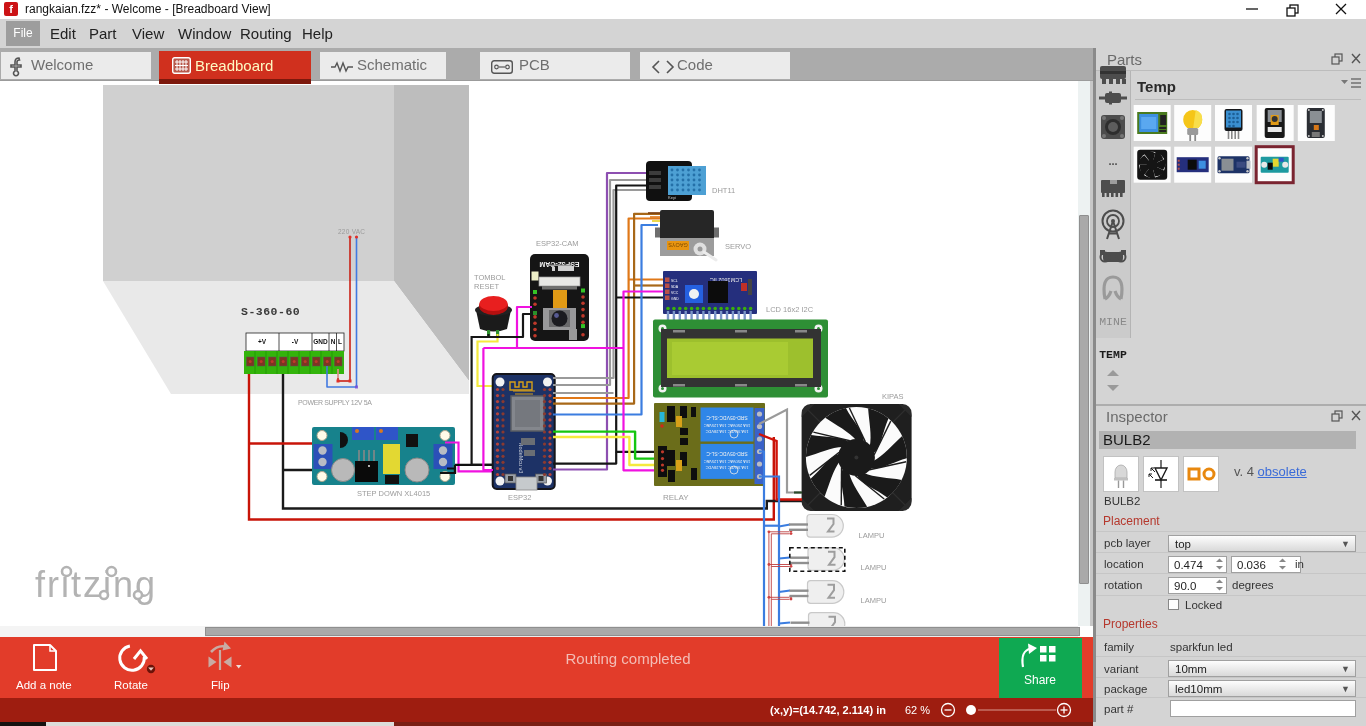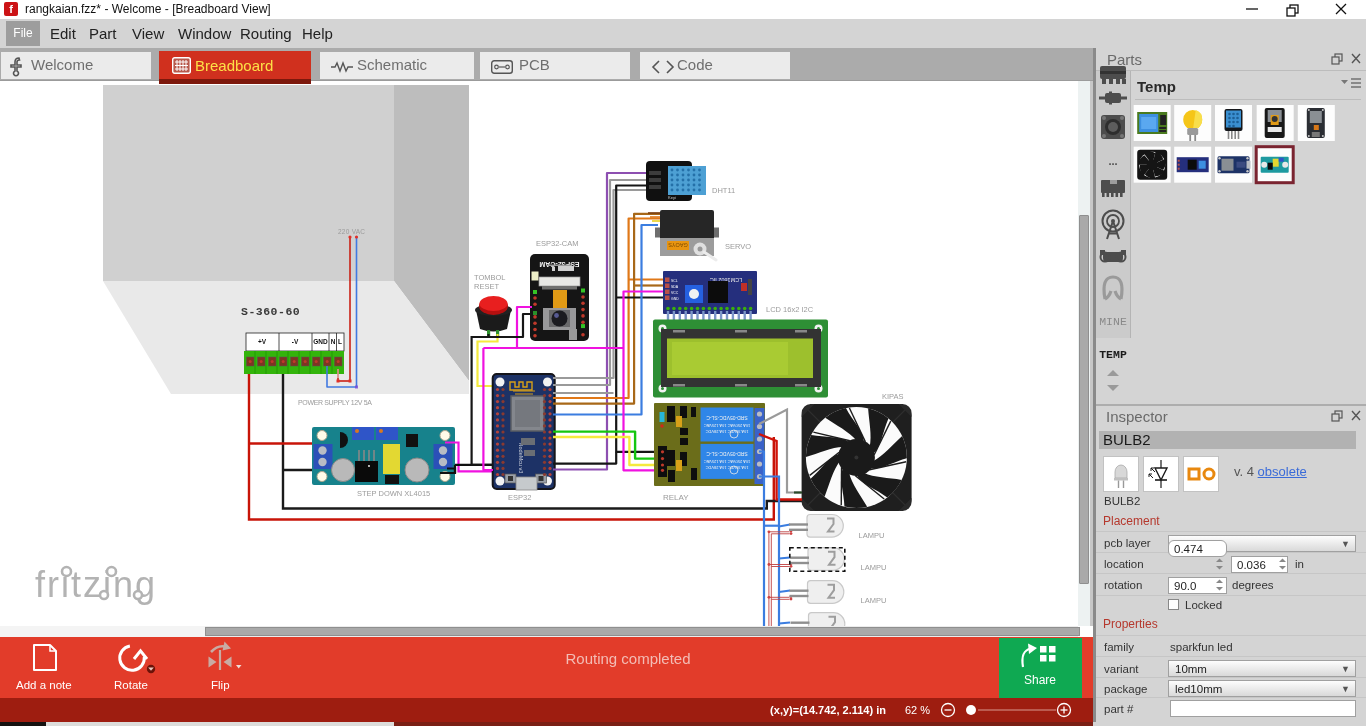--- a/index.html
+++ b/index.html
@@ -76,24 +76,24 @@
     <g stroke="#fff" stroke-width="1">
         <line x1="3" y1="5" x2="16" y2="5"></line>
         <line x1="3" y1="8.5" x2="16" y2="8.5"></line>
         <line x1="3" y1="12" x2="16" y2="12"></line>
         <line x1="5" y1="3" x2="5" y2="14"></line>
         <line x1="8" y1="3" x2="8" y2="14"></line>
         <line x1="11" y1="3" x2="11" y2="14"></line>
         <line x1="14" y1="3" x2="14" y2="14"></line>
       </g>
   </svg>
-  <div class="tlabel abs" style="left:36px;top:6px;color:#fde047;font-size:15px;">Breadboard</div>
+  <div class="tlabel abs" style="left:36px;top:6px;color:#fef9c3;font-size:15px;">Breadboard</div>
 </div>
 <div id="tab-bb-strip" class="abs"></div>
-<div class="tab abs" style="left:320px;width:154px;">
+<div class="tab abs" style="left:320px;width:126px;">
   <svg class="abs" style="left:11px;top:9px" width="24" height="12" viewBox="0 0 24 12">
     <path d="M0 6 h4 l2 -4 l3 8 l3 -8 l3 8 l2 -4 h5" fill="none" stroke="#555" stroke-width="1.4"></path>
   </svg>
   <div class="tlabel" style="left:37px;">Schematic</div>
 </div>
 <div class="tab abs" style="left:480px;width:150px;">
   <svg class="abs" style="left:11px;top:8px" width="22" height="14" viewBox="0 0 22 14">
     <rect x="0.7" y="0.7" width="20.6" height="12.6" rx="2.5" fill="none" stroke="#555" stroke-width="1.4"></rect>
     <circle cx="5.5" cy="7" r="1.8" fill="none" stroke="#555" stroke-width="1.2"></circle>
     <circle cx="16.5" cy="7" r="1.8" fill="none" stroke="#555" stroke-width="1.2"></circle>
@@ -887,26 +887,26 @@
  </g>
 </svg>
 <div class="abs" style="left:1234px;top:464px;font-size:13px;color:#555;">v. 4 <span style="color:#3a6bd8;text-decoration:underline;">obsolete</span></div>
 <div class="abs" style="left:1104px;top:495px;font-size:11.5px;color:#333;">BULB2</div>
 <div class="abs redlbl" style="left:1103px;top:514px;">Placement</div>
 <div class="abs sepline" style="left:1096px;top:531px;width:270px;"></div>
 <div class="abs row-lbl" style="left:1104px;top:537px;">pcb layer</div>
 <div class="abs ddown" style="left:1168px;top:535px;width:188px;height:17px;line-height:16px;padding-left:6px;">top<span style="position:absolute;right:5px;top:0px;color:#555;font-size:9px;">▼</span></div>
 <div class="abs sepline" style="left:1096px;top:552px;width:270px;"></div>
 <div class="abs row-lbl" style="left:1104px;top:558px;">location</div>
-<div class="abs spin" style="left:1168px;top:540px;width:59px;height:17px;line-height:16px;padding-left:5px;border-radius:6px;">0.474</div>
+<div class="abs spin" style="left:1168px;top:556px;width:59px;height:17px;line-height:16px;padding-left:5px;">0.474</div>
 <svg class="abs" style="left:1213px;top:557px" width="13" height="15">
     <path d="M3 5 L6.5 1.5 L10 5 Z" fill="#888"></path>
     <path d="M3 9 L6.5 12.5 L10 9 Z" fill="#888"></path>
   </svg>
-<div class="abs spin" style="left:1231px;top:556px;width:57px;height:17px;line-height:16px;padding-left:5px;">0.036</div>
+<div class="abs spin" style="left:1231px;top:556px;width:70px;height:17px;line-height:16px;padding-left:5px;">0.036</div>
 <svg class="abs" style="left:1276px;top:557px" width="13" height="15">
     <path d="M3 5 L6.5 1.5 L10 5 Z" fill="#888"></path>
     <path d="M3 9 L6.5 12.5 L10 9 Z" fill="#888"></path>
   </svg>
 <div class="abs row-lbl" style="left:1295px;top:558px;">in</div>
 <div class="abs sepline" style="left:1096px;top:573px;width:270px;"></div>
 <div class="abs row-lbl" style="left:1104px;top:579px;">rotation</div>
 <div class="abs spin" style="left:1168px;top:577px;width:59px;height:17px;line-height:16px;padding-left:5px;">90.0</div>
 <svg class="abs" style="left:1213px;top:578px" width="13" height="15">
     <path d="M3 5 L6.5 1.5 L10 5 Z" fill="#888"></path>

